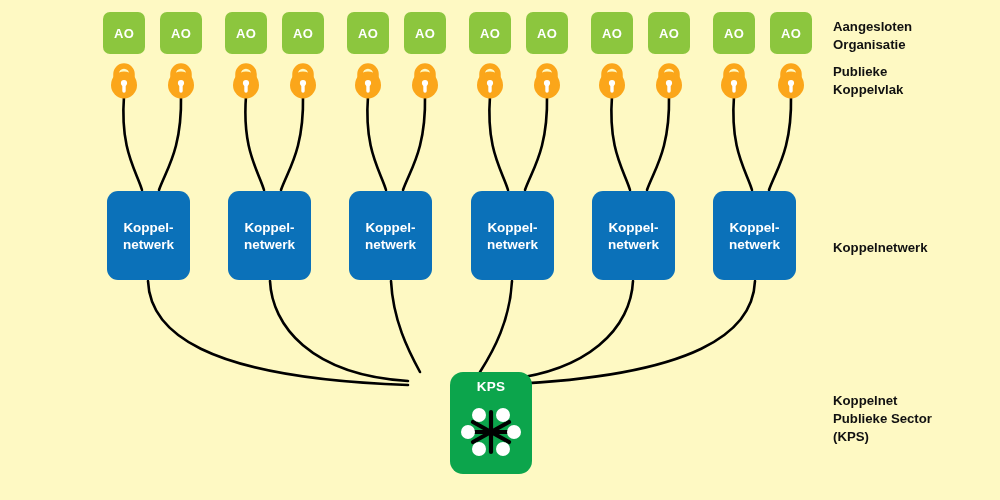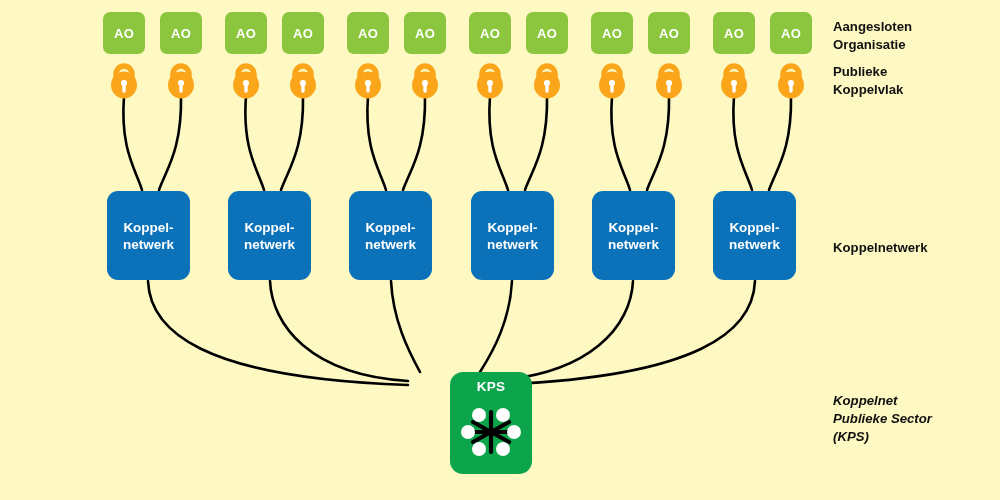--- a/index.html
+++ b/index.html
@@ -288,17 +288,17 @@
         <circle cx="44" cy="46" r="7"></circle>
       </g>
     </svg>
   </div>
 
   <div class="legend-item" style="top:18px;">Aangesloten
 Organisatie</div>
   <div class="legend-item" style="top:63px;">Publieke
 Koppelvlak</div>
   <div class="legend-item" style="top:227px;margin-top:12px;">Koppelnetwerk</div>
-  <div class="legend-item" style="top:392px;font-style:italic;">Koppelnet
+  <div class="legend-item" style="top:392px;">Koppelnet
 Publieke Sector
 (KPS)</div>
 
 </div>
 
 </body></html>

